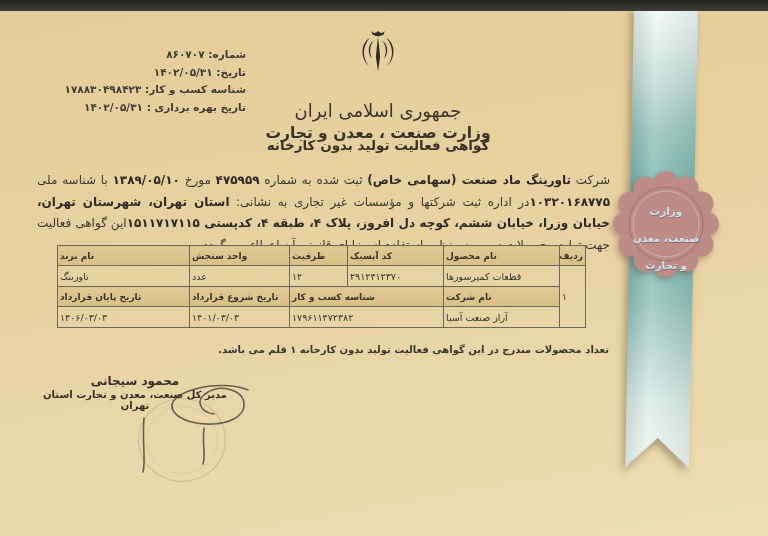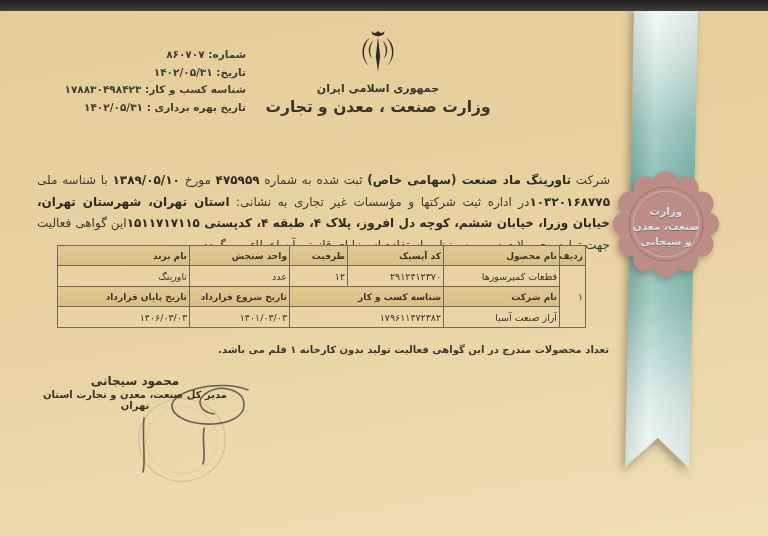--- a/index.html
+++ b/index.html
@@ -15,44 +15,44 @@
         filter:drop-shadow(-3px 5px 4px rgba(70,55,30,.40));}
   .ribbon{width:100%;height:100%;
         clip-path:polygon(0 0,100% 0,100% 100%,50% 93.5%,0 100%);
         background:
           linear-gradient(90deg,rgba(0,0,0,.10),rgba(255,255,255,.16) 35%,rgba(0,0,0,.07) 100%),
           linear-gradient(180deg,#f3faf8 0%,#dcebe8 9%,#c0dcd6 17%,#98c6be 27%,#7db9af 38%,
                           #7ab6ac 52%,#93c4bb 64%,#b7d8d2 75%,#d8eae6 85%,#e9f3f0 94%,#eef6f3 100%);}
   
   .seal{position:absolute;left:611px;top:165px;width:110px;height:120px;z-index:6;
         filter:drop-shadow(-2px 3px 3px rgba(90,55,45,.35));}
-  .seal-text{position:absolute;left:611px;top:166px;width:110px;height:120px;z-index:7;
+  .seal-text{position:absolute;left:611px;top:178px;width:110px;height:120px;z-index:7;
         display:flex;flex-direction:column;justify-content:center;align-items:center;
         direction:rtl;text-align:center;color:#cfe4f1;font-weight:bold;font-size:10.5px;
-        line-height:15px;text-shadow:0 1px 0 rgba(100,65,60,.55);letter-spacing:.5px;}
+        line-height:15px;text-shadow:0 1px 0 rgba(100,65,60,.55);letter-spacing:.5px;gap:12px;}
   
   .info{position:absolute;left:28px;top:46px;width:218px;direction:rtl;z-index:3;
         font-size:10.5px;font-weight:bold;color:#413c33;line-height:17.5px;}
   .header{position:absolute;left:258px;top:26px;width:240px;text-align:center;direction:rtl;
         color:#39342a;z-index:3;}
   .emblem{display:block;margin:0 auto;}
-  .country{font-size:11px;font-weight:bold;margin-top:2px;}
+  .country{font-size:18px;font-weight:normal;margin-top:20px;}
   .ministry{font-size:15.5px;font-weight:bold;margin-top:3px;}
   .doc-title{position:absolute;left:248px;top:137px;width:260px;text-align:center;z-index:3;
         font-size:13.5px;font-weight:bold;color:#3a3226;direction:rtl;}
   .validity{position:absolute;left:460px;top:46px;width:168px;direction:rtl;z-index:3;
         text-align:justify;font-size:8.8px;font-weight:bold;line-height:16.8px;color:#4c463c;}
   
   .main-par{position:absolute;left:37px;top:170px;width:573px;direction:rtl;z-index:3;
         text-align:justify;font-size:12px;line-height:21.5px;color:#3c372e;}
   .main-par .b{font-weight:bold;color:#2e2a22;}
   
   .tbl{position:absolute;left:57px;top:245px;width:528px;direction:rtl;z-index:3;
         border-collapse:collapse;font-size:9.5px;color:#36312a;table-layout:fixed;}
-  .tbl td{border:1px solid #6e675a;text-align:right;vertical-align:middle;
+  .tbl td{border:1px solid #6e675a;text-align:left;vertical-align:middle;
         height:19px;padding:0 2px;}
   .tbl tr.th-row td{background:linear-gradient(#e0c994,#d8bf85);font-weight:bold;font-size:9px;
         color:#3a342a;}
   .count-note{position:absolute;right:159px;top:344px;direction:rtl;z-index:3;
         font-size:10px;font-weight:bold;color:#3c372e;}
   
   .sig{position:absolute;left:30px;top:374px;width:210px;direction:rtl;text-align:center;
         color:#372f24;z-index:3;}
   .sig-name{font-size:12px;font-weight:bold;}
   .sig-title{font-size:10px;font-weight:bold;margin-top:1px;}
@@ -97,20 +97,21 @@
         <path d="M50 22 L54.5 64 L50 94 L45.5 64 Z"></path>
         <path d="M41 30 C29 38 27 58 38 68 C31 56 33 40 41 30 Z"></path>
         <path d="M59 30 C71 38 73 58 62 68 C69 56 67 40 59 30 Z"></path>
         <path d="M33 24 C13 36 13 68 31 82 C16 66 18 40 33 24 Z"></path>
         <path d="M67 24 C87 36 87 68 69 82 C84 66 82 40 67 24 Z"></path>
       </g>
     </svg>
     <div class="country">جمهوری اسلامی ایران</div>
     <div class="ministry">وزارت صنعت ، معدن و تجارت</div>
   </div>
+  <div class="doc-title">گواهی فعالیت تولید بدون کارخانه</div>
 
 
   <div class="main-par"><span>شرکت </span><span class="b">تاورینگ ماد صنعت (سهامی خاص)</span><span> ثبت شده به شماره </span><span class="b">۴۷۵۹۵۹</span><span> مورخ </span><span class="b">۱۳۸۹/۰۵/۱۰</span><span> با شناسه ملی </span><span class="b">۱۰۳۲۰۱۶۸۷۷۵</span><span>در اداره ثبت شرکتها و مؤسسات غیر تجاری به نشانی: </span><span class="b">استان تهران، شهرستان تهران، خیابان وزرا، خیابان ششم، کوچه دل افروز، پلاک ۴، طبقه ۴، کدپستی ۱۵۱۱۷۱۷۱۱۵</span><span>این گواهی فعالیت جهت تولید محصولات زیر و به منظور استفاده از مزایای قانونی آن اعطاء می گردد.</span></div>
 
   <table class="tbl">
     <colgroup>
       <col style="width:26px">
         <col style="width:116px">
         <col style="width:96px">
       <col style="width:58px">
@@ -182,17 +183,17 @@
       <circle cx="75.5" cy="23.5" r="12"></circle>
         <circle cx="90.5" cy="38.5" r="12"></circle>
       <circle cx="55" cy="59" r="46"></circle>
     </g>
     <circle cx="55" cy="59" r="37" fill="none" stroke="rgba(140,95,88,0.6)" stroke-width="1"></circle>
     <circle cx="55" cy="59" r="33" fill="none" stroke="rgba(235,243,246,0.35)" stroke-width="1"></circle>
   </svg>
   <div class="seal-text">
     <div>وزارت</div>
     <div>صنعت، معدن</div>
-    <div>و سیجانی</div>
+    <div>و تجارت</div>
   </div>
 
   <div class="top-strip"></div>
 </div>
 
 </body></html>

